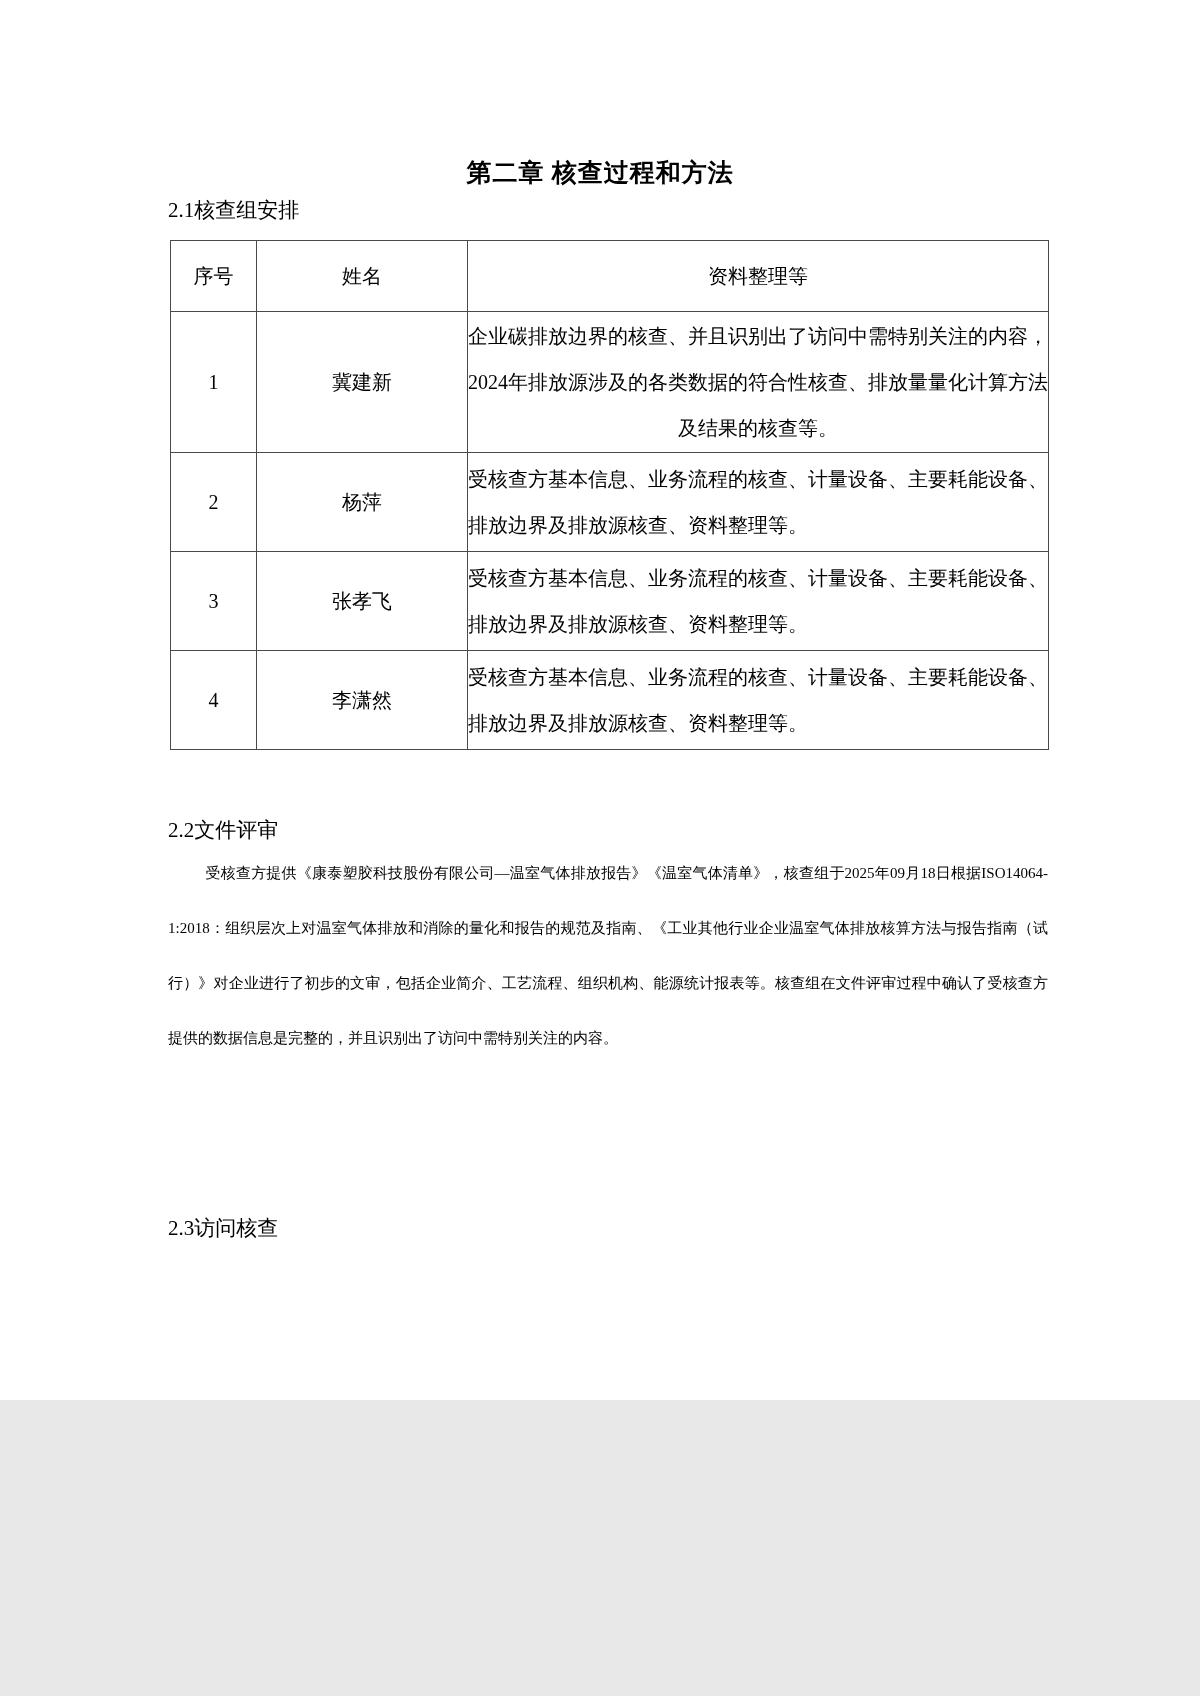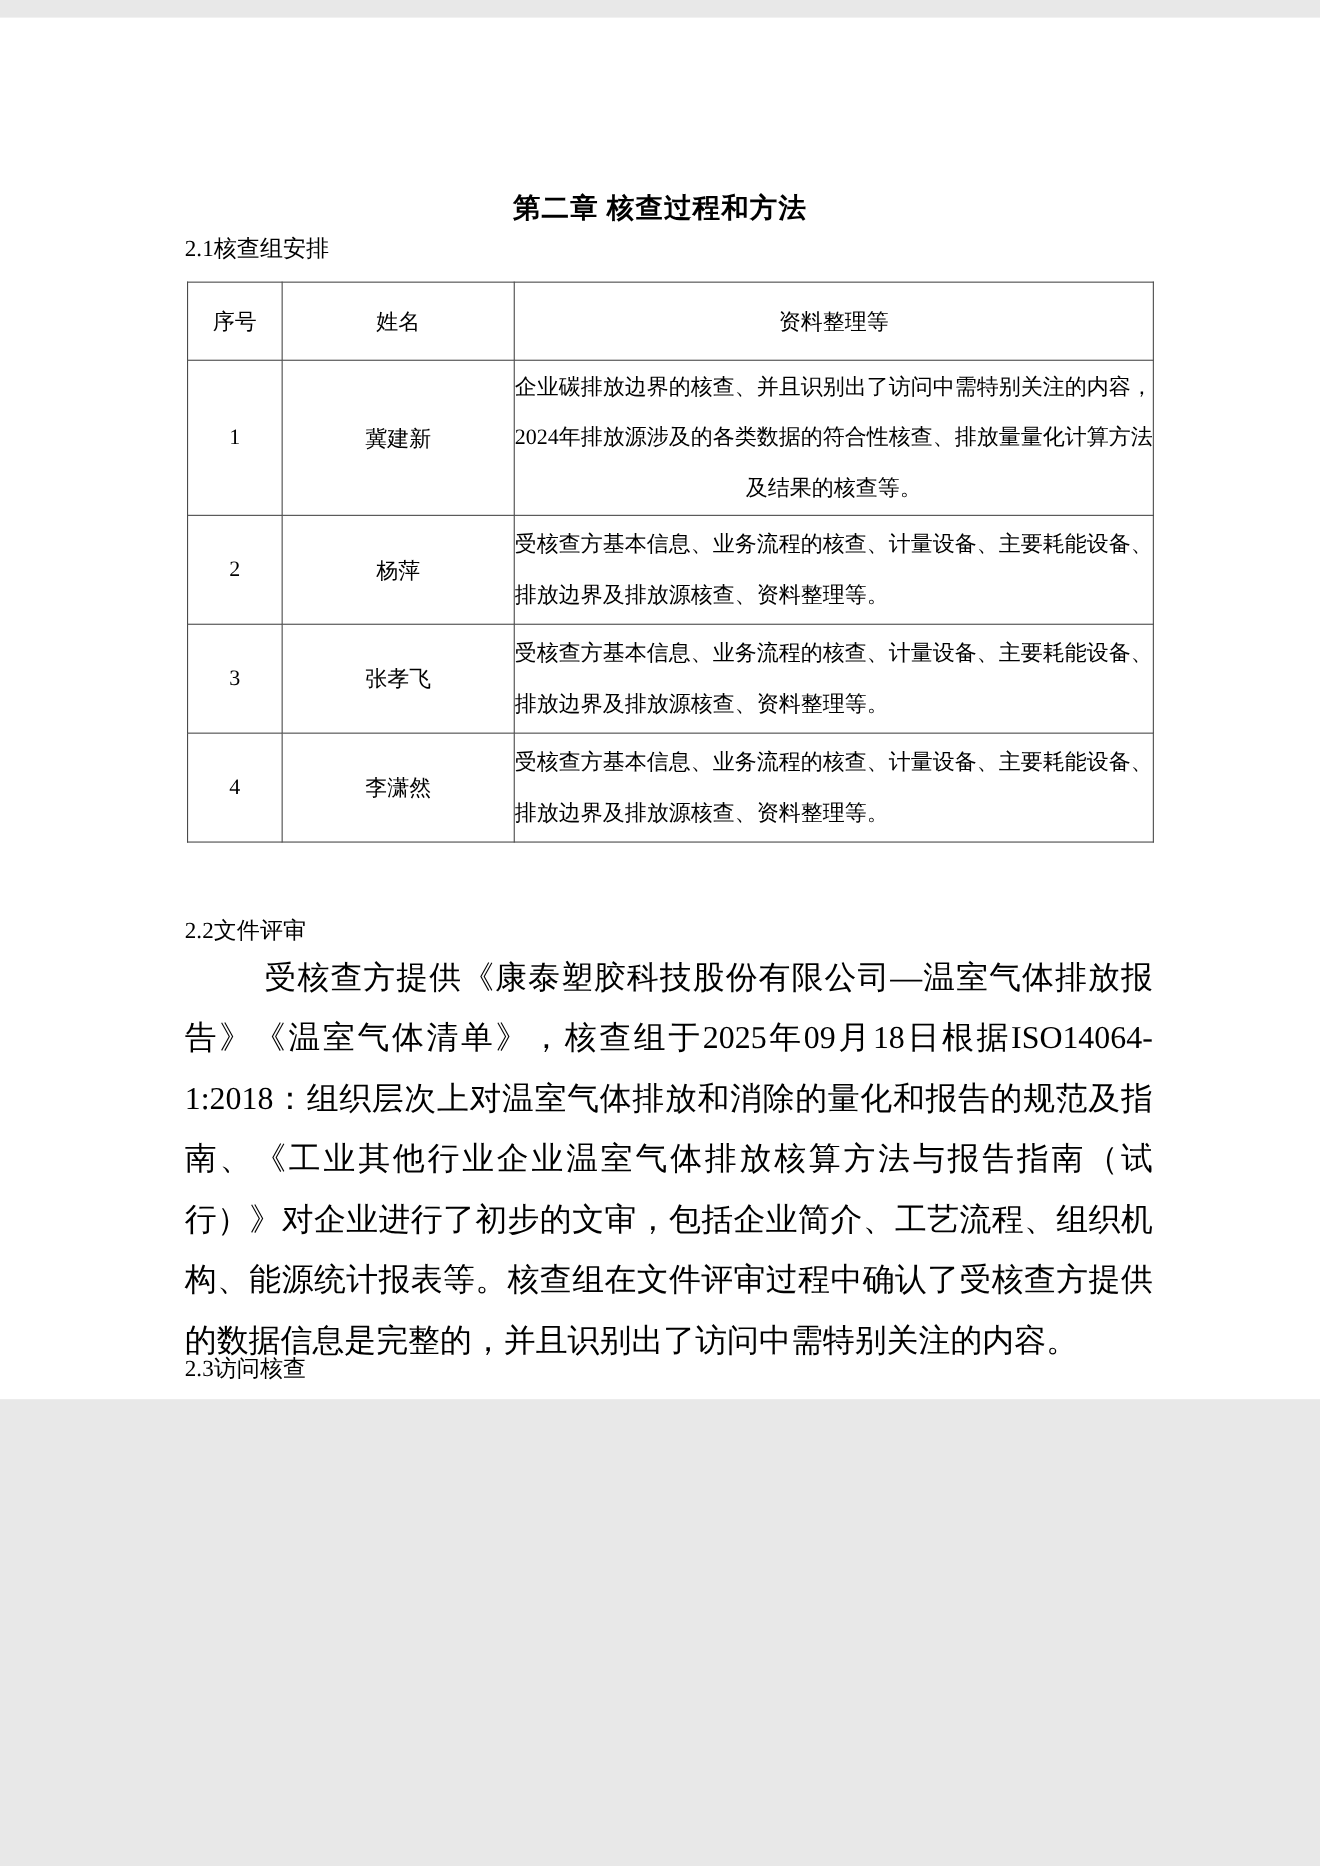--- a/index.html
+++ b/index.html
@@ -1,19 +1,19 @@
 <!DOCTYPE html>
 <html><head>
 <meta charset="utf-8">
 <style>
   html,body{margin:0;padding:0;background:#e8e8e8;}
   .page{
     position:relative;
-    width:1200px;height:1256px;
-    margin:16px auto;
+    width:1200px;height:1400px;
+    margin:0 auto;
     background:#ffffff;
     color:#000;
     font-family:"Liberation Serif","DejaVu Serif",serif;
     overflow:hidden;
   }
   .doc-title{
     position:absolute;top:156px;left:0;right:0;
     text-align:center;
     font-size:25px;font-weight:bold;
     letter-spacing:1px;
@@ -49,21 +49,21 @@
   td.no,td.name{text-align:center;}
   td.duty{
     padding:6px 12px;
     text-align:justify;
     line-height:46px;
   }
   td.duty.center-last{text-align-last:center;}
   .para{
     position:absolute;left:168px;top:846px;
     width:880px;
-    font-size:29px;
+    font-size:15px;
     line-height:55px;
     text-align:justify;
     text-indent:2.5em;
   }
   .p23{
     position:absolute;left:168px;top:1210px;
     width:880px;
     font-size:21px;
   }
   .page-number{

